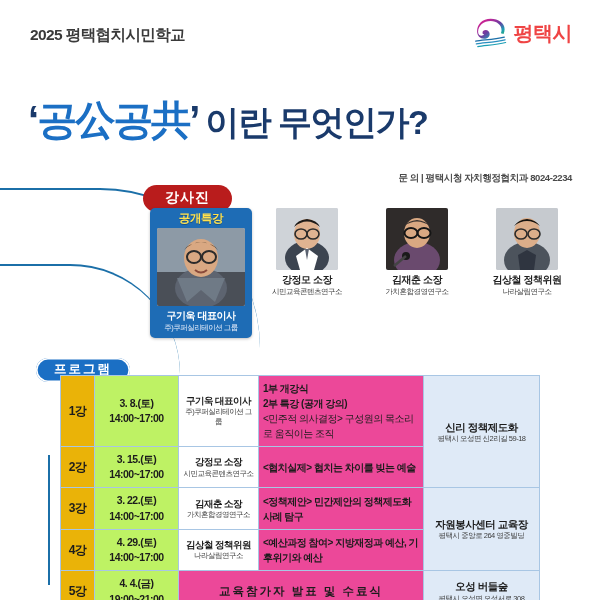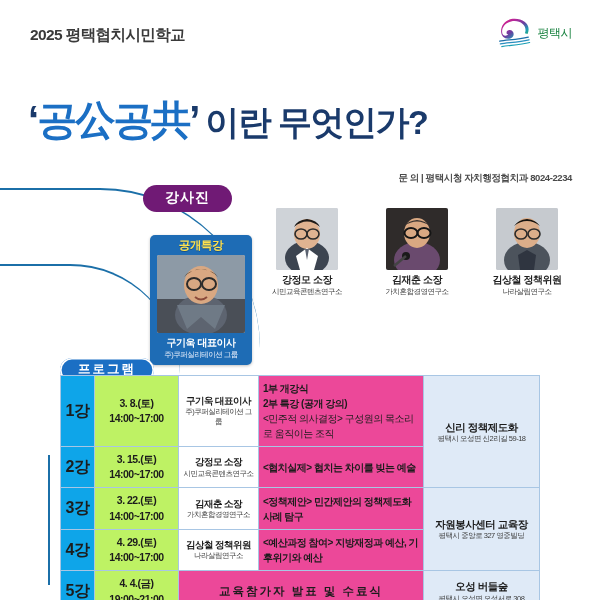--- a/index.html
+++ b/index.html
@@ -45,21 +45,21 @@
     position:absolute;left:30px;top:25px;
     font-size:15.5px;font-weight:bold;color:#3a3a3a;
     letter-spacing:-0.6px;
   }
   .logo-wrap{
     position:absolute;right:28px;top:16px;
     display:flex;align-items:center;gap:7px;
   }
   .logo-mark{width:34px;height:34px;display:block;}
   .logo-text{
-    font-size:12px;font-weight:normal;color:#15803d;letter-spacing:-0.5px;
+    font-size:20px;font-weight:bold;color:#ef4444;letter-spacing:-0.5px;
   }
 
   
   .title{
     position:absolute;left:28px;top:100px;
     white-space:nowrap;
     font-size:40px;font-weight:bold;letter-spacing:-2px;
     line-height:1;
   }
   .title .hl{color:#1b6fc4;}
@@ -67,54 +67,53 @@
   .title .q{color:#1a3a6b;}
 
   .contact{
     position:absolute;right:28px;top:172px;
     font-size:9.5px;color:#4a4a4a;letter-spacing:-0.4px;font-weight:bold;
   }
 
   
   .badge-solid{
     position:absolute;
-    background:#701a75;color:#ffffff;
+    background:#b91c1c;color:#ffffff;
     font-size:14px;font-weight:bold;letter-spacing:1px;
     border-radius:14px;
     padding:4px 22px 5px;
     text-align:center;
   }
   #badge-lecturers{left:143px;top:185px;}
   .badge-outline{
     position:absolute;
     background:#1b6fc4;color:#ffffff;
     font-size:12.5px;font-weight:bold;letter-spacing:2px;
     border-radius:13px;
     padding:3px 18px 4px;
     box-shadow:0 0 0 1.6px #ffffff inset, 0 0 0 0 transparent;
     text-align:center;
   }
-  #badge-program{left:60px;top:358px;}
+  #badge-program{left:36px;top:358px;}
 
   
   .lecturers{
     position:absolute;left:150px;top:208px;
     width:440px;height:130px;
     display:flex;align-items:flex-start;gap:0;
   }
   .lect{
     width:110px;text-align:center;position:relative;
   }
   .lect.featured{
     background:#1e6cb5;
     border-radius:5px;
     padding:3px 5px 5px;
     width:102px;
     box-shadow:0 1px 3px rgba(0,0,0,.25);
-    margin-top:27px;
   }
   .lect .tag{
     font-size:11.5px;font-weight:bold;color:#ffe14d;
     letter-spacing:-0.4px;line-height:1.3;
     margin-bottom:2px;text-shadow:0 1px 0 rgba(0,0,0,.25);
   }
   .portrait{
     width:62px;height:62px;margin:0 auto;
     border-radius:2px;
     overflow:hidden;position:relative;
@@ -141,22 +140,22 @@
     background:#ffffff;
     table-layout:fixed;
   }
   table.prog td{
     border:1px solid #a8c6e4;
     padding:5px 4px;
     vertical-align:middle;
     letter-spacing:-0.5px;
   }
   td.c-no{
-    width:34px;background:#0ea5e9;text-align:center;
-    font-size:16px;font-weight:bold;color:#1c1c1c;
+    width:34px;background:#eab308;text-align:center;
+    font-size:12px;font-weight:bold;color:#1c1c1c;
   }
   td.c-date{
     width:84px;background:#bef264;text-align:center;
     font-size:10.5px;font-weight:bold;color:#1c1c1c;line-height:1.45;
   }
   td.c-who{
     width:80px;background:#ffffff;text-align:center;line-height:1.3;
   }
   td.c-who .wn{font-size:9.5px;font-weight:bold;color:#1c1c1c;}
   td.c-who .wo{font-size:7.5px;color:#3c3c3c;}
@@ -339,21 +338,21 @@
         </td>
         <td class="c-who">
           <div class="wn">김재춘 소장</div>
           <div class="wo">가치혼합경영연구소</div>
         </td>
         <td class="c-topic">
           <div class="l2">&lt;정책제안&gt; 민간제안의 정책제도화 사례 탐구</div>
         </td>
         <td class="c-place" rowspan="2">
           <div class="pn">자원봉사센터 교육장</div>
-          <div class="pa">평택시 중앙로 327 영중빌딩</div>
+          <div class="pa">평택시 중앙로 264 영중빌딩</div>
         </td>
       </tr>
 
       <tr>
         <td class="c-no">4강</td>
         <td class="c-date">
           <div>4. 29.(토)</div>
           <div>14:00~17:00</div>
         </td>
         <td class="c-who">

